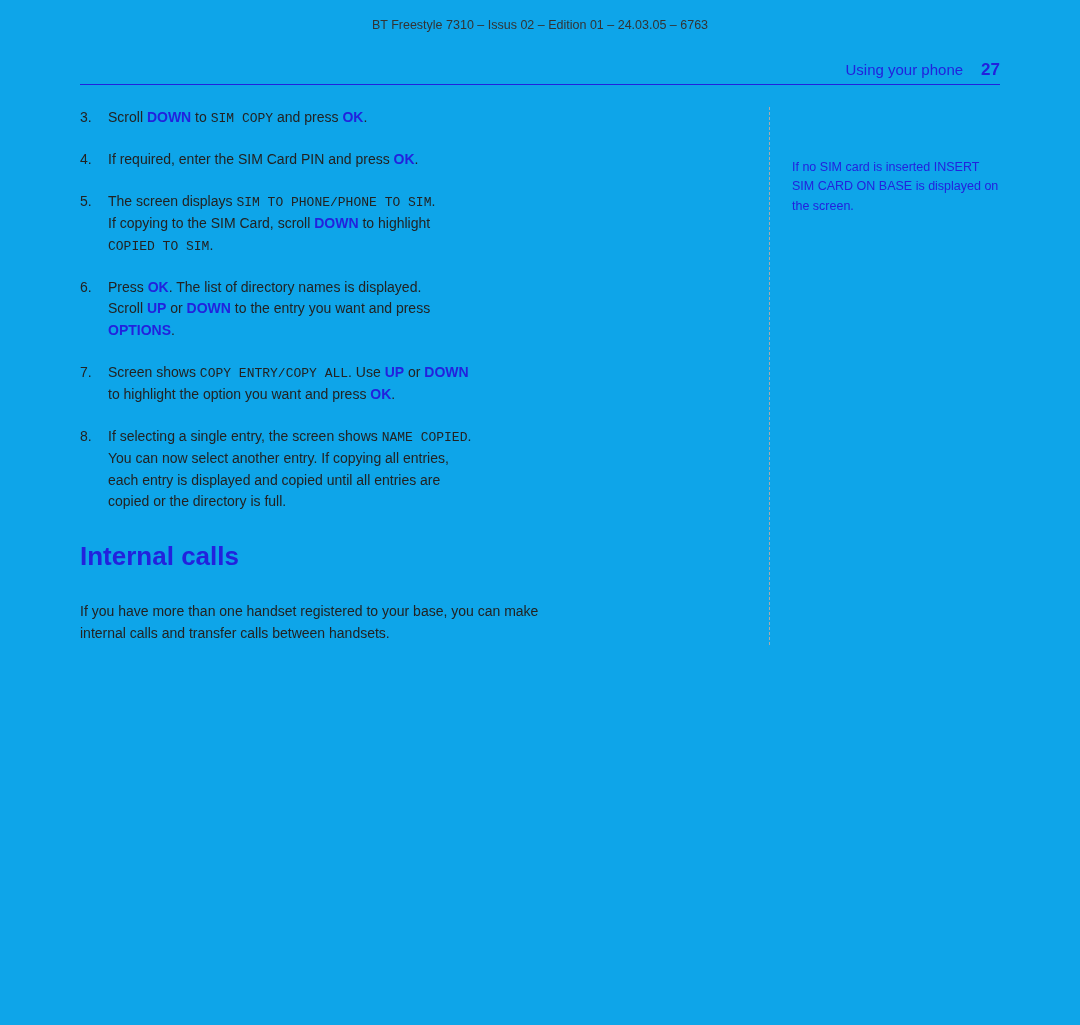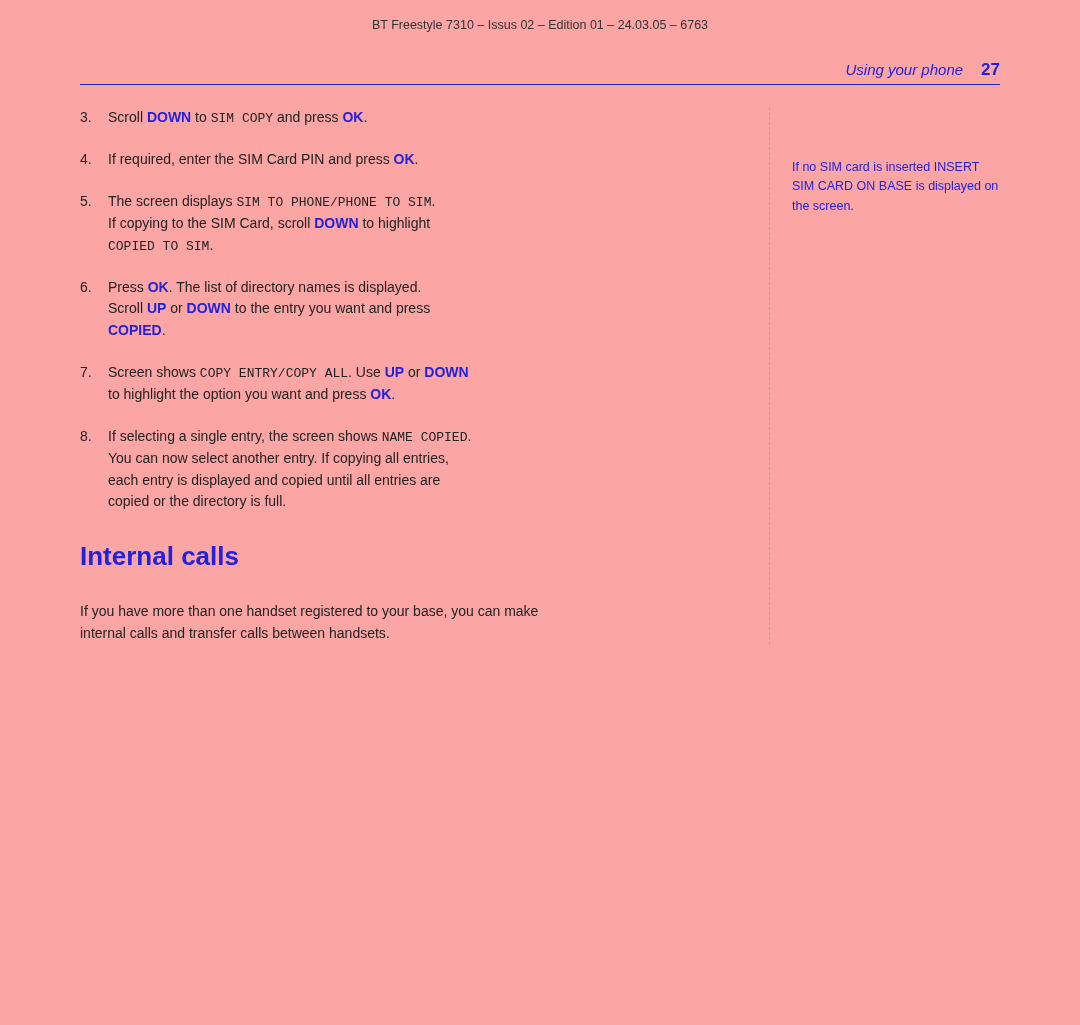--- a/index.html
+++ b/index.html
@@ -13,21 +13,21 @@
       font-family: Arial, Helvetica, sans-serif;
       font-size: 14px;
       color: #222222;
       width: 1080px;
       min-height: 1025px;
     }
 
     .page-container {
       width: 1080px;
       min-height: 1025px;
-      background: #fca5a5;
+      background: #0ea5e9;
       padding: 0;
       position: relative;
     }
 
     .page-header {
       text-align: center;
       padding: 18px 0 10px 0;
       font-size: 12.5px;
       color: #333;
       border-bottom: none;
@@ -42,21 +42,20 @@
 
     .page-nav {
       display: flex;
       align-items: baseline;
       gap: 18px;
     }
 
     .page-nav-title {
       color: #2222dd;
       font-size: 15px;
-      font-style: italic;
     }
 
     .page-nav-number {
       color: #2222dd;
       font-size: 17px;
       font-weight: bold;
     }
 
     .horizontal-rule {
       border: none;
@@ -183,21 +182,21 @@
             If copying to the SIM Card, scroll <strong class="bold-blue">DOWN</strong> to highlight<br>
             <span class="mono">COPIED TO SIM</span>.
           </span>
         </li>
 
         <li class="step-item">
           <span class="step-number">6.</span>
           <span class="step-content">
             Press <strong class="bold-blue">OK</strong>. The list of directory names is displayed.<br>
             Scroll <strong class="bold-blue">UP</strong> or <strong class="bold-blue">DOWN</strong> to the entry you want and press<br>
-            <strong class="bold-blue">COPIED</strong>.
+            <strong class="bold-blue">OPTIONS</strong>.
           </span>
         </li>
 
         <li class="step-item">
           <span class="step-number">7.</span>
           <span class="step-content">
             Screen shows <span class="mono">COPY ENTRY/COPY ALL</span>. Use <strong class="bold-blue">UP</strong> or <strong class="bold-blue">DOWN</strong><br>
             to highlight the option you want and press <strong class="bold-blue">OK</strong>.
           </span>
         </li>

